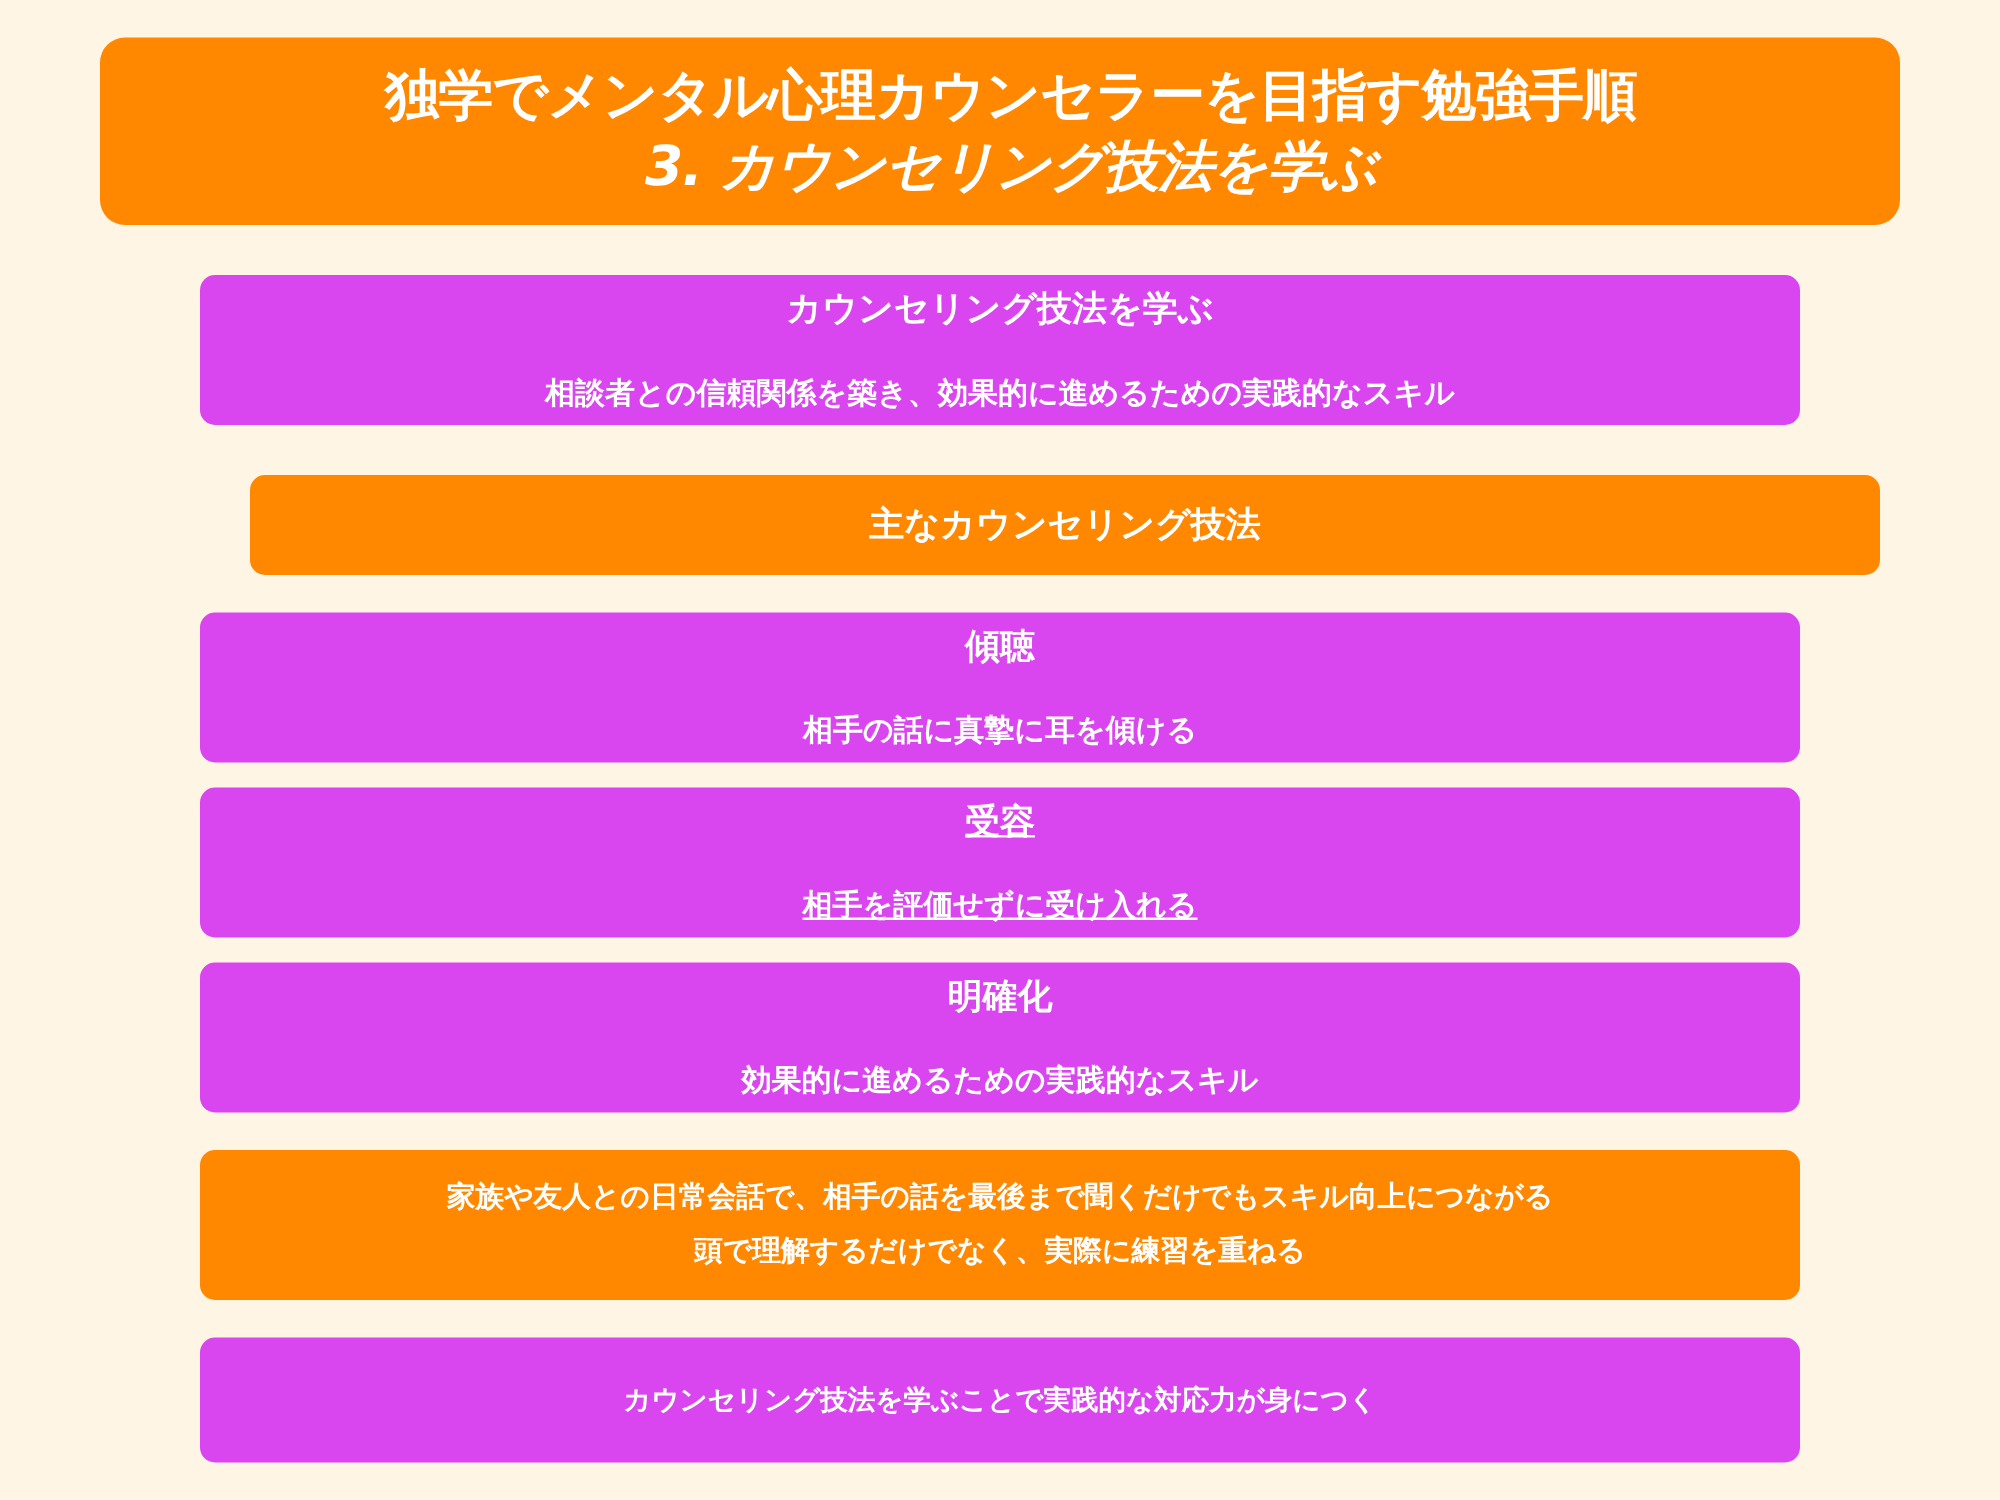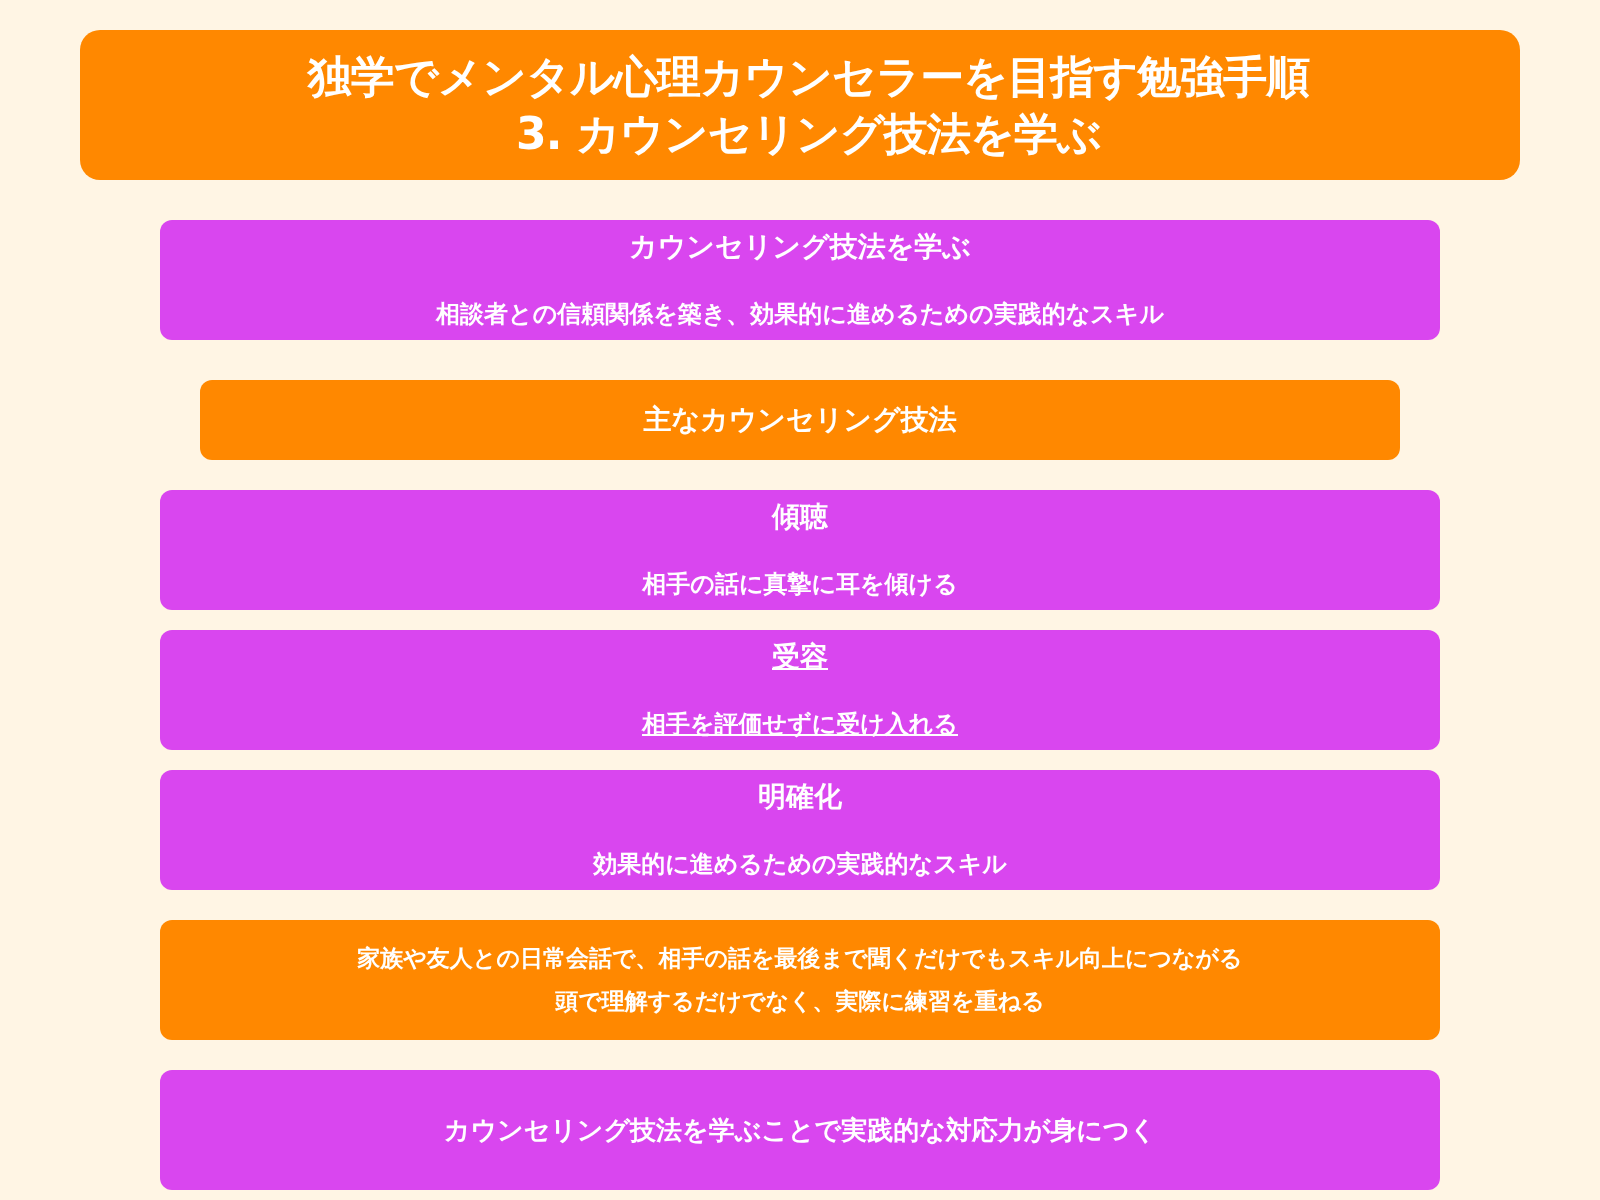--- a/index.html
+++ b/index.html
@@ -29,43 +29,43 @@
     .orange { background: #FF8800; }
     .blue { background: #d946ef; }
 
     #title-box {
       left: 80px; top: 30px; width: 1440px; height: 150px;
       border-radius: 20px;
       line-height: 1.3;
       padding-left: 17px;
     }
     #title-box .t1 { font-size: 44px; letter-spacing: -1px; }
-    #title-box .t2 { font-size: 44px; letter-spacing: -1px; }
+    #title-box .t2 { font-size: 44px; letter-spacing: -1px; font-style: italic; }
 
     .card {
       left: 160px; width: 1280px; height: 120px;
       border-radius: 12px;
     }
     .card .head { font-size: 28px; line-height: 1.6; }
     .card .sub { font-size: 24px; line-height: 1.7; margin-top: 24px; }
 
     #intro-card { top: 220px; }
     #section-header {
-      left: 200px; top: 380px; width: 1200px; height: 80px;
+      left: 200px; top: 380px; width: 1304px; height: 80px;
       border-radius: 12px;
       font-size: 28px;
     }
     #tech-1 { top: 490px; }
     #tech-2 { top: 630px; text-decoration: underline; }
     #tech-3 { top: 770px; }
     #tip-card { top: 920px; }
     #tip-card .line { font-size: 23px; line-height: 1.85; }
     #summary-card {
-      top: 1070px; height: 120px;
-      font-size: 26px;
+      top: 1070px; height: 100px;
+      font-size: 22px;
     }
   </style>
 </head>
 <body>
 
 <div id="title-box" class="box orange">
   <div class="t1">独学でメンタル心理カウンセラーを目指す勉強手順</div>
   <div class="t2">3. カウンセリング技法を学ぶ</div>
 </div>
 

